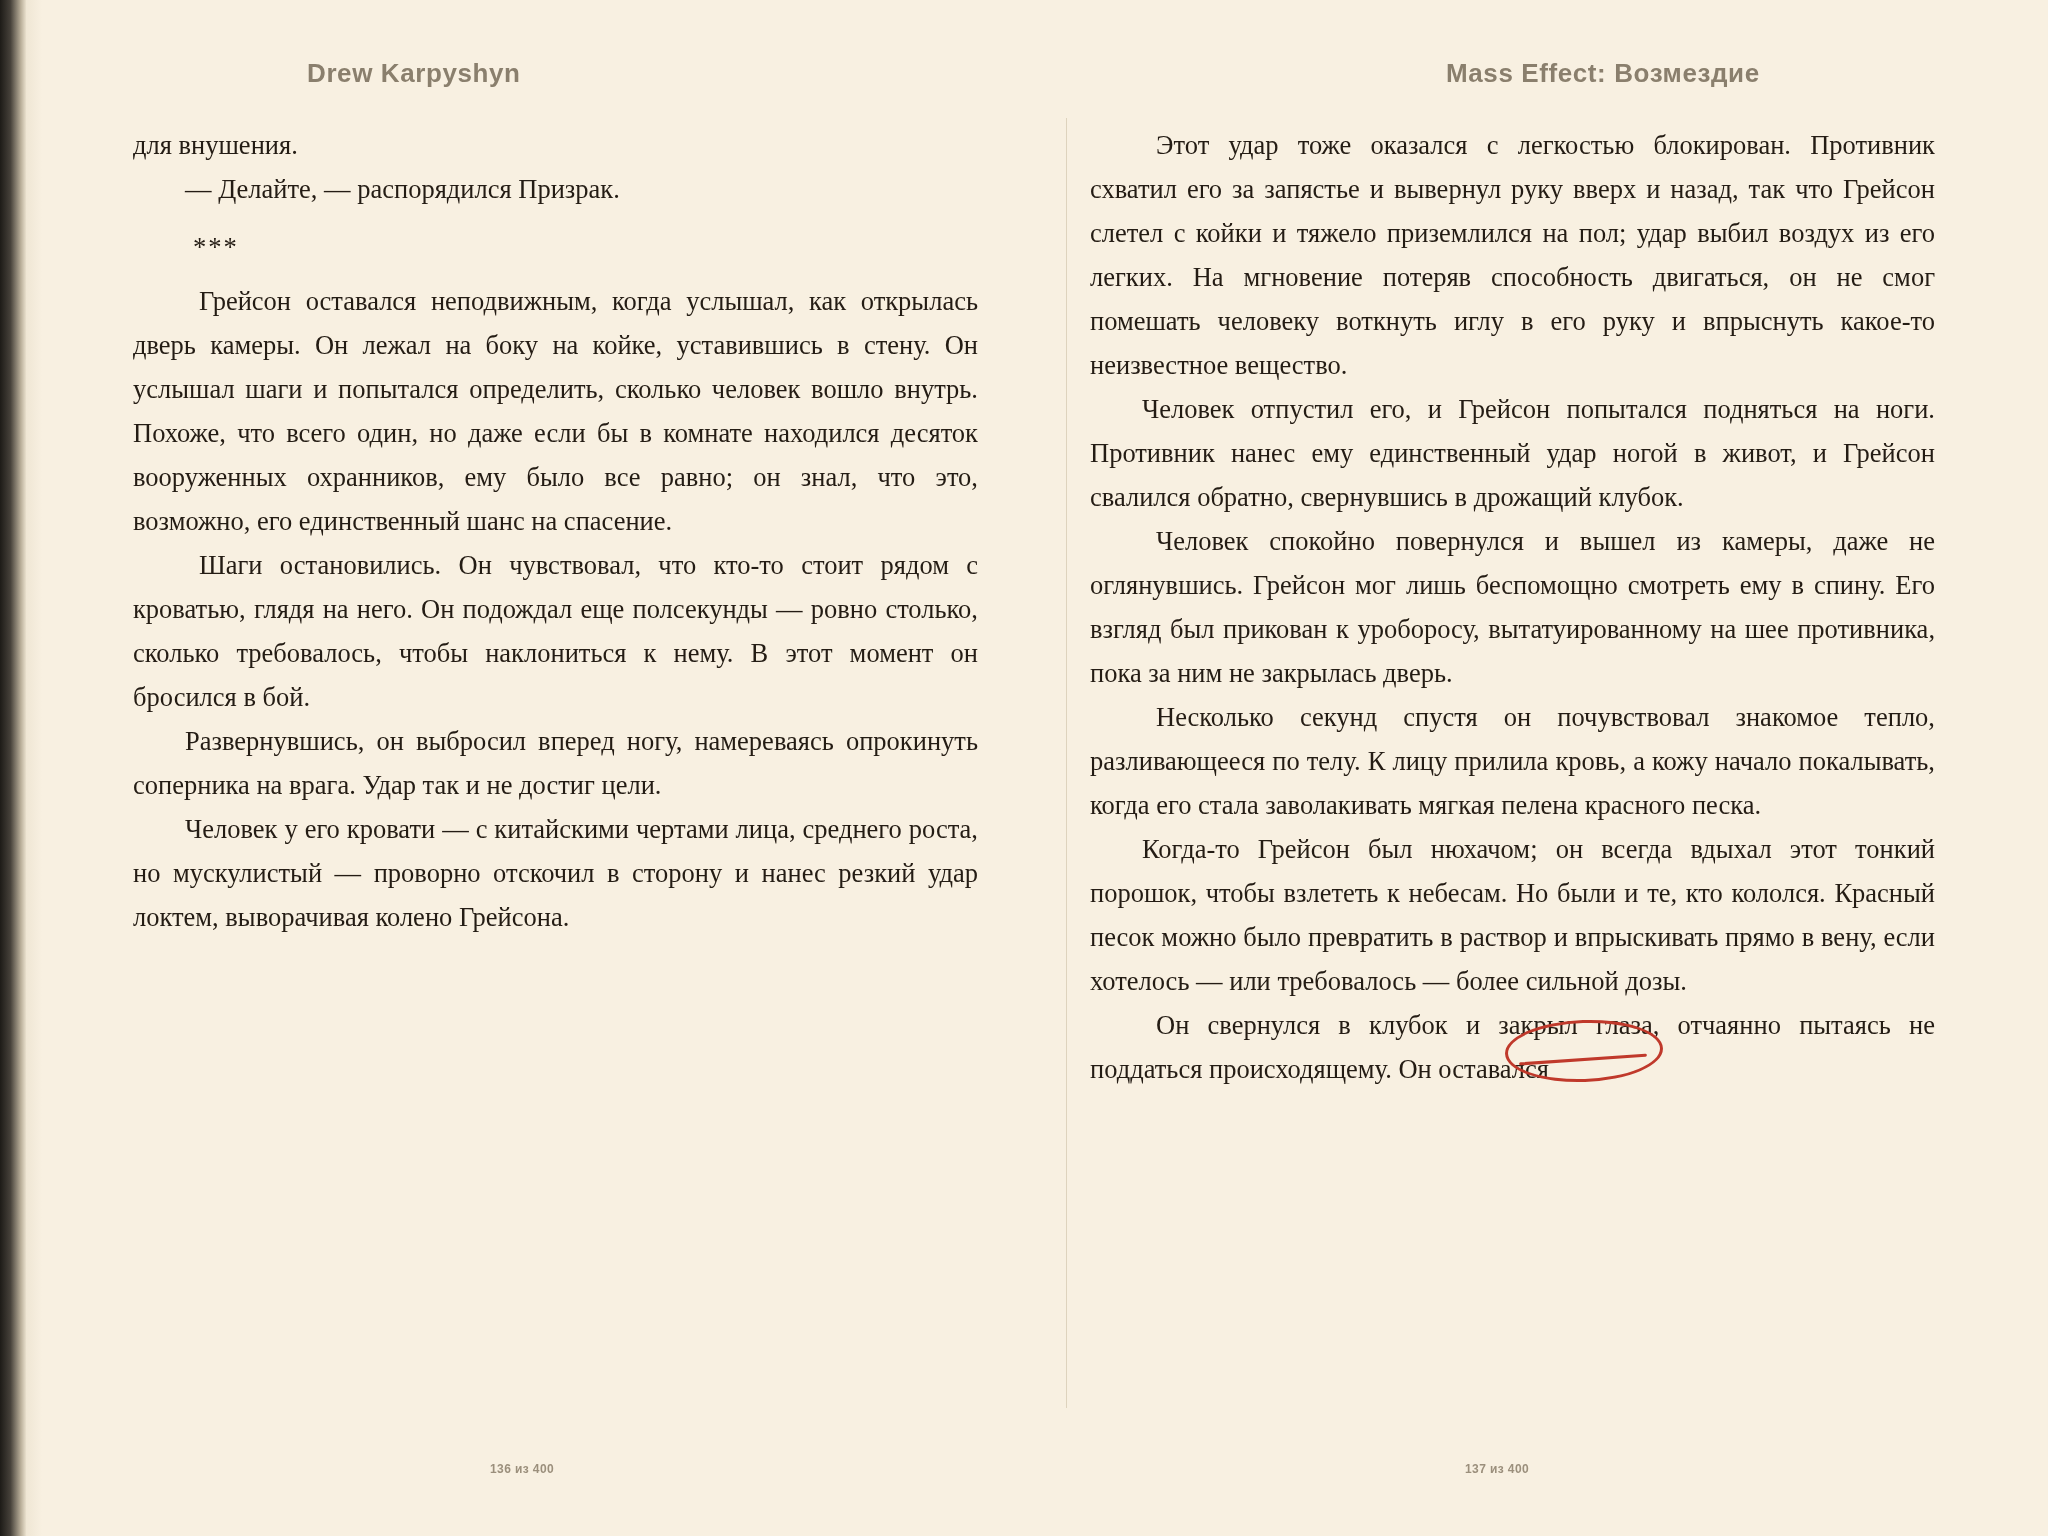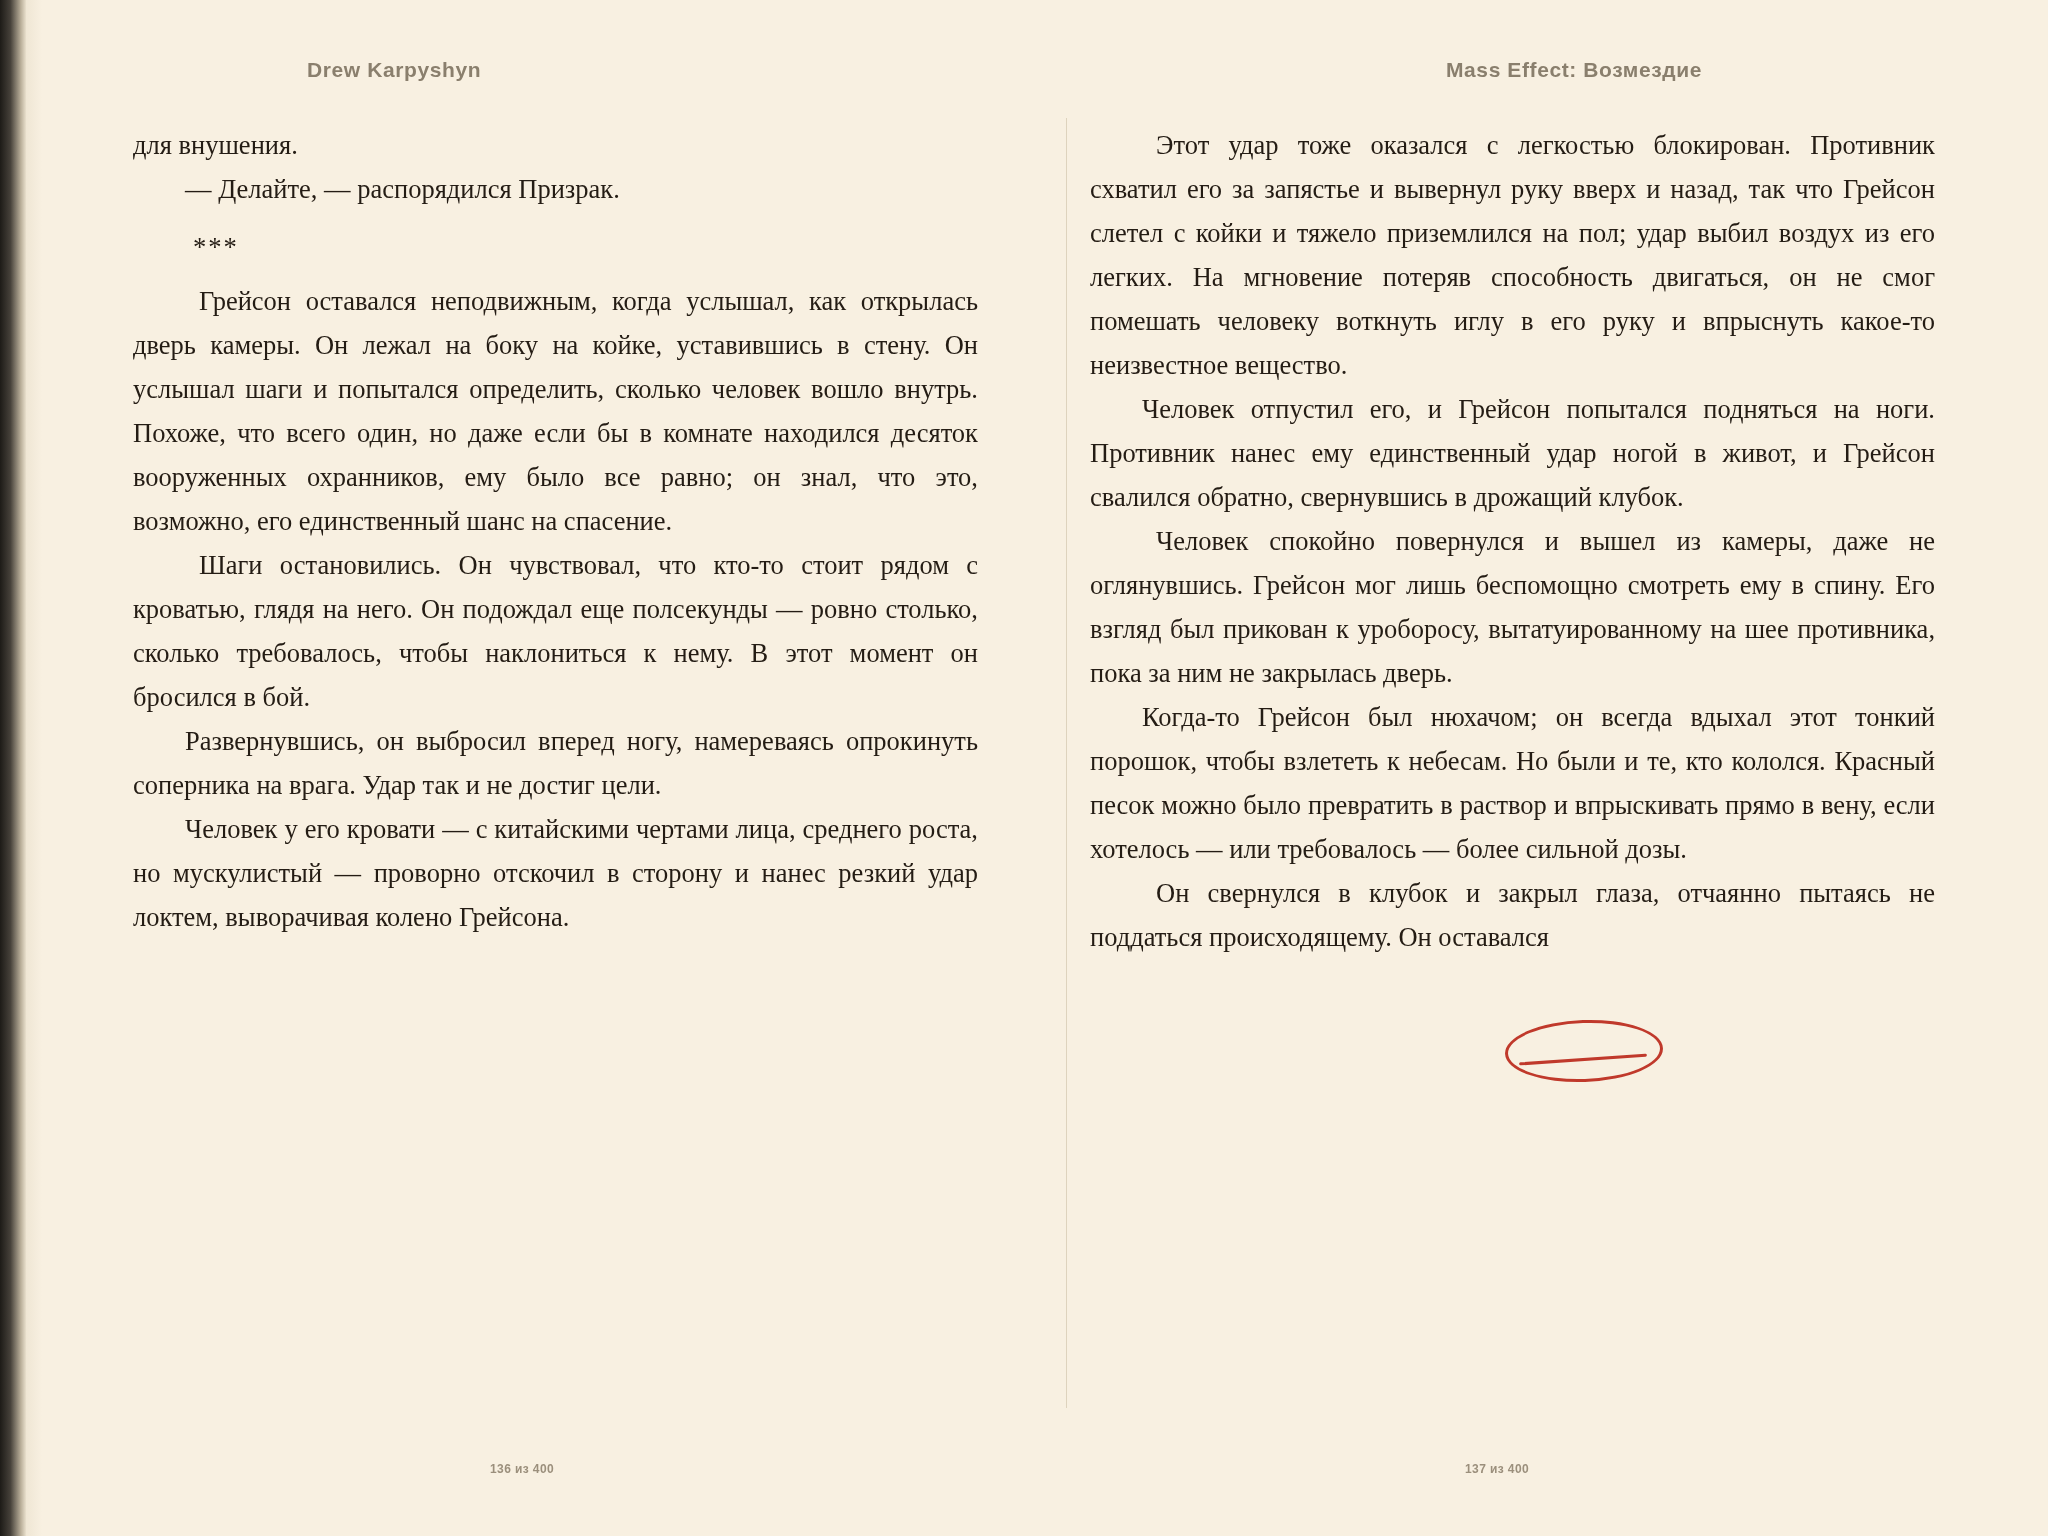--- a/index.html
+++ b/index.html
@@ -40,21 +40,21 @@
   .header {
     position: absolute;
     top: 58px;
     left: 42px;
     right: 0;
     height: 30px;
   }
   .header-left, .header-right {
     position: absolute;
     font-family: "Liberation Sans", sans-serif;
-    font-size: 21px;
+    font-size: 26px;
     font-weight: bold;
     letter-spacing: 0.6px;
     color: #8a7f6d;
   }
   .header-left {
     left: 265px;
   }
   .header-right {
     left: 1363px;
     margin-left: 41px;
@@ -170,20 +170,21 @@
       <p class="ind-wide">Грейсон оставался неподвижным, когда услышал, как открылась дверь камеры. Он лежал на боку на койке, уставившись в стену. Он услышал шаги и попытался определить, сколько человек вошло внутрь. Похоже, что всего один, но даже если бы в комнате находился десяток вооруженных охранников, ему было все равно; он знал, что это, возможно, его единственный шанс на спасение.</p>
       <p class="ind-wide">Шаги остановились. Он чувствовал, что кто-то стоит рядом с кроватью, глядя на него. Он подождал еще полсекунды — ровно столько, сколько требовалось, чтобы наклониться к нему. В этот момент он бросился в бой.</p>
       <p class="ind">Развернувшись, он выбросил вперед ногу, намереваясь опрокинуть соперника на врага. Удар так и не достиг цели.</p>
       <p class="ind">Человек у его кровати — с китайскими чертами лица, среднего роста, но мускулистый — проворно отскочил в сторону и нанес резкий удар локтем, выворачивая колено Грейсона.</p>
     </div>
 
     <div class="col col-right">
       <p class="ind-wide">Этот удар тоже оказался с легкостью блокирован. Противник схватил его за запястье и вывернул руку вверх и назад, так что Грейсон слетел с койки и тяжело приземлился на пол; удар выбил воздух из его легких. На мгновение потеряв способность двигаться, он не смог помешать человеку воткнуть иглу в его руку и впрыснуть какое-то неизвестное вещество.</p>
       <p class="ind">Человек отпустил его, и Грейсон попытался подняться на ноги. Противник нанес ему единственный удар ногой в живот, и Грейсон свалился обратно, свернувшись в дрожащий клубок.</p>
       <p class="ind-wide">Человек спокойно повернулся и вышел из камеры, даже не оглянувшись. Грейсон мог лишь беспомощно смотреть ему в спину. Его взгляд был прикован к уроборосу, вытатуированному на шее противника, пока за ним не закрылась дверь.</p>
+      <p class="ind-wide">Несколько секунд спустя он почувствовал знакомое тепло, разливающееся по телу. К лицу прилила кровь, а кожу начало покалывать, когда его стала заволакивать мягкая пелена красного песка.</p>
       <p class="ind">Когда-то Грейсон был нюхачом; он всегда вдыхал этот тонкий порошок, чтобы взлететь к небесам. Но были и те, кто кололся. Красный песок можно было превратить в раствор и впрыскивать прямо в вену, если хотелось — или требовалось — более сильной дозы.</p>
       <p class="ind-wide">Он свернулся в клубок и закрыл глаза, отчаянно пытаясь не поддаться происходящему. Он оставался</p>
     </div>
 
   </div>
 
   <div class="annotation"></div>
   <div class="annotation-strike"></div>
 
   <div class="footer">

